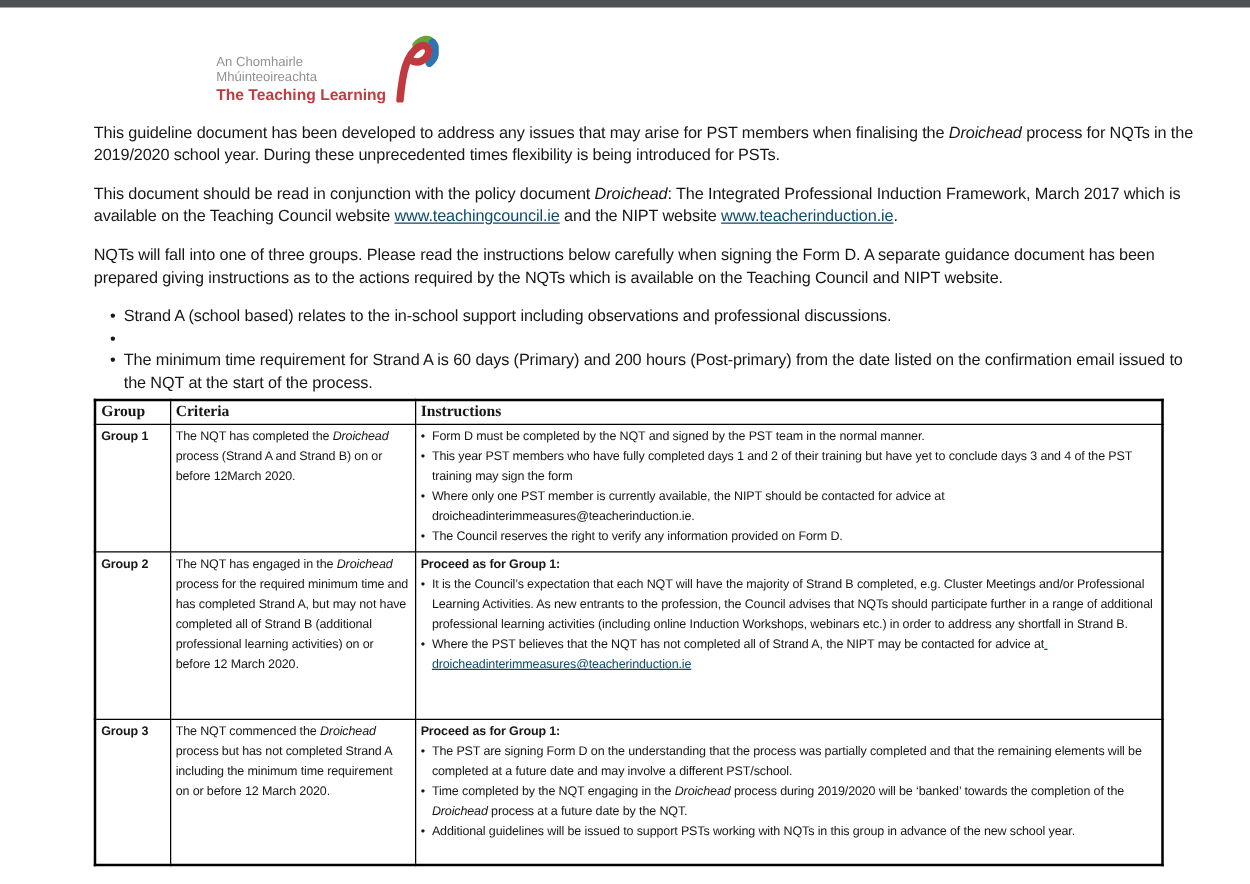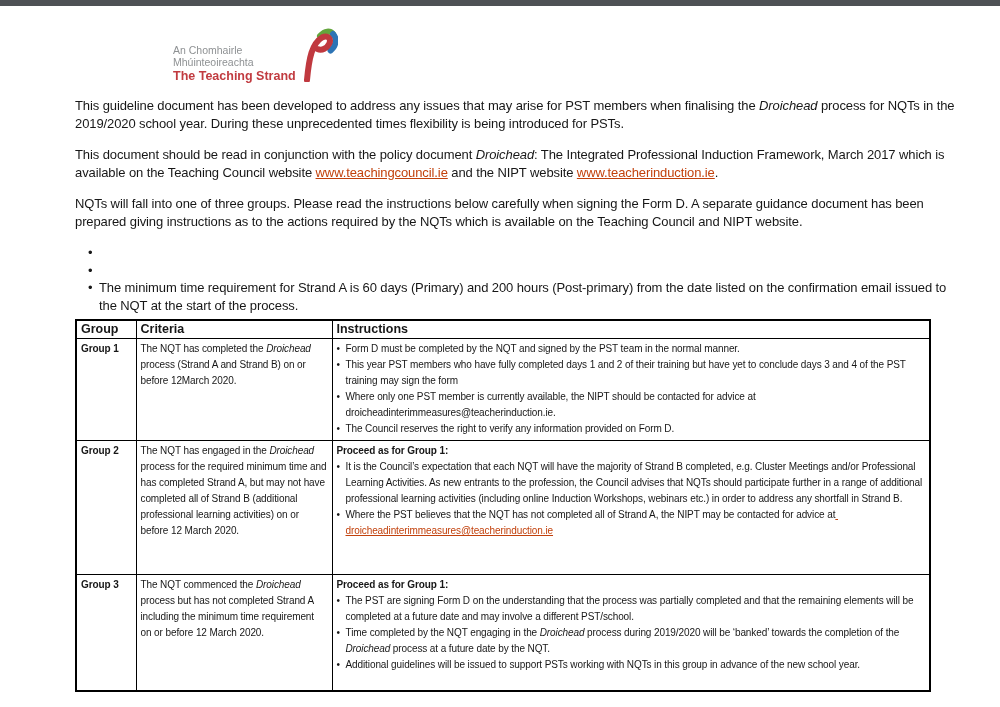--- a/index.html
+++ b/index.html
@@ -21,32 +21,32 @@
   .logo-irish { color:#8e9193; font-size:10.5px; line-height:12px; letter-spacing:0; }
   .logo-english { color:#c13b40; font-size:12.5px; font-weight:bold; line-height:15px; margin-top:1px; }
   .logo-ribbon { position:absolute; right:0; top:-16px; }
 
   .doc-title { font-size:13px; font-weight:bold; margin-left:12px; padding-bottom:1px; white-space:nowrap; }
   .doc-title .it { font-style:italic; }
 
   
   .para { font-size:13px; line-height:18px; margin:13px 0; letter-spacing:-0.1px; }
   .para .it { font-style:italic; }
-  a.doc-link { color:#c2410c; text-decoration:underline; cursor:pointer; white-space:pre-wrap; }
+  a.doc-link { color:#0c4a6e; text-decoration:underline; cursor:pointer; white-space:pre-wrap; }
 
   .notes-label { font-size:13px; margin:13px 0 2px 0; }
   .note-bullet { display:flex; font-size:13px; line-height:17.5px; margin-left:13px; letter-spacing:-0.1px; }
   .note-bullet .dot { flex:0 0 11px; }
 
   
   table.guidelines { border-collapse:collapse; width:856px; margin-top:5px; table-layout:fixed; }
   table.guidelines, table.guidelines th, table.guidelines td { border:1px solid #000; }
   table.guidelines { border-width:2px; }
   table.guidelines th {
-    text-align:left; font-size:12.5px; padding:1px 4px 2px 4px; font-weight:bold;
+    text-align:left; font-size:12.5px; padding:1px 4px 2px 4px; font-weight:bold;font-family:Liberation Serif, serif;
   }
   table.guidelines td {
     vertical-align:top; font-size:10px; line-height:16px; padding:2px 4px 3px 4px;
     letter-spacing:-0.1px;
   }
   td.group-cell { font-weight:bold; }
   .it { font-style:italic; }
   .cell-heading { font-weight:bold; }
   .tb-bullet { display:flex; }
   .tb-bullet .dot { flex:0 0 9px; }
@@ -58,39 +58,40 @@
 <body>
 
 <div class="top-bar"></div>
 
 <div class="page">
 
   <div class="header-row">
     <div class="logo">
       <div class="logo-irish">An Chomhairle</div>
       <div class="logo-irish">Mhúinteoireachta</div>
-      <div class="logo-english">The Teaching Strand</div>
+      <div class="logo-english">The Teaching Learning</div>
       <span class="logo-ribbon">
         <svg width="38" height="54" viewBox="0 0 38 54">
           <path d="M20 8 C25 2.5 30 2.5 33 6" stroke="#63a53c" stroke-width="6" fill="none" stroke-linecap="round"></path>
           <path d="M33 6 C37 10 36.5 18 30.5 22.5" stroke="#2d74b5" stroke-width="6" fill="none" stroke-linecap="round"></path>
           <path d="M7 52 C9 30 12 15.5 22 9.5 C28 6.5 31.5 11 29.2 15.8 C27.2 20 22 23 17.5 21" stroke="#c0393f" stroke-width="6" fill="none" stroke-linecap="round"></path>
         </svg>
       </span>
     </div>
   </div>
 
   <p class="para"><span>This guideline document has been developed to address any issues that may arise for PST members when finalising the </span><span class="it">Droichead</span><span> process for NQTs in the 2019/2020 school year.  During these unprecedented times flexibility is being introduced for PSTs.</span></p>
 
   <p class="para"><span>This document should be read in conjunction with the policy document </span><span class="it">Droichead</span><span>: The Integrated Professional Induction Framework, March 2017 which is available on the Teaching Council website </span><a class="doc-link">www.teachingcouncil.ie</a><span> and the NIPT website </span><a class="doc-link">www.teacherinduction.ie</a><span>.</span></p>
 
   <p class="para">NQTs will fall into one of three groups. Please read the instructions below carefully when signing the Form D. A separate guidance document has been prepared giving instructions as to the actions required by the NQTs which is available on the Teaching Council and NIPT website.</p>
 
   <div class="note-bullet">
     <span class="dot">•</span>
+    <span>Strand A (school based) relates to the in-school support including observations and professional discussions.</span>
   </div>
   <div class="note-bullet">
     <span class="dot">•</span>
   </div>
   <div class="note-bullet">
     <span class="dot">•</span>
     <span>The minimum time requirement for Strand A is 60 days (Primary) and 200 hours (Post-primary) from the date listed on the confirmation email issued to the NQT at the start of the process.</span>
   </div>
 
   <table class="guidelines">

